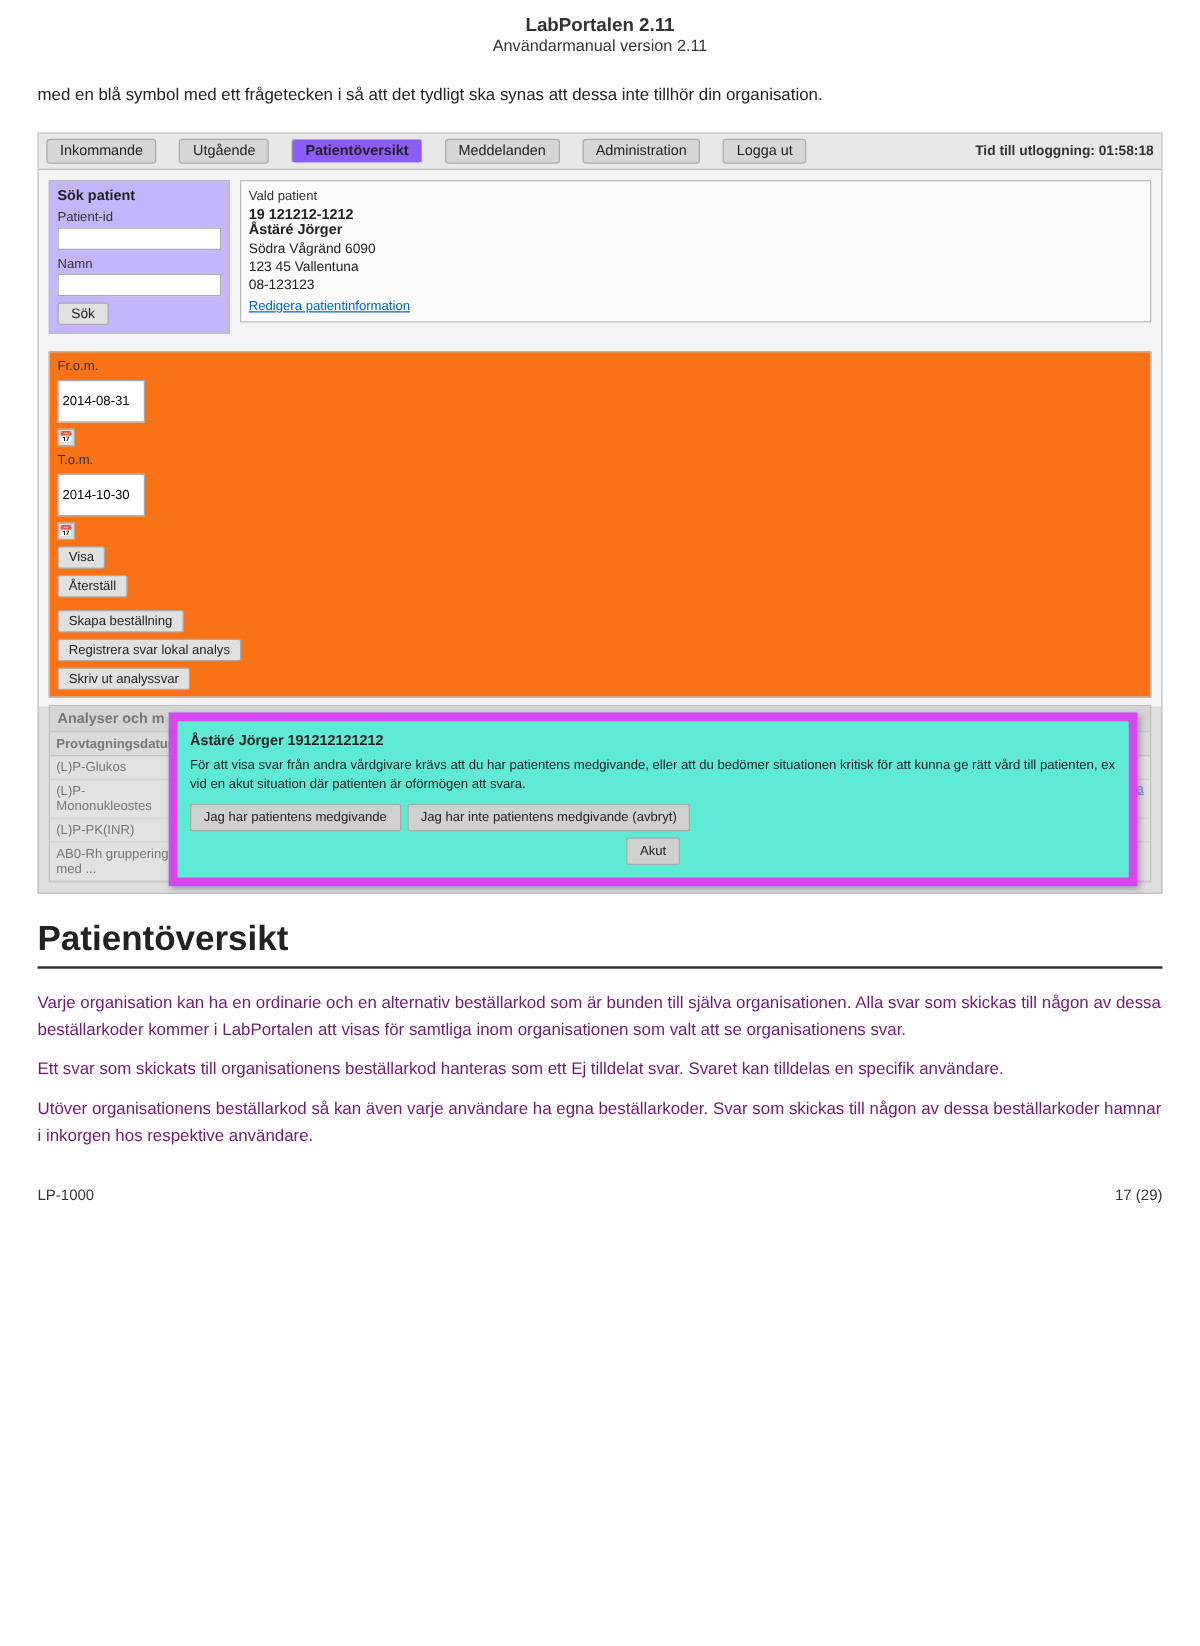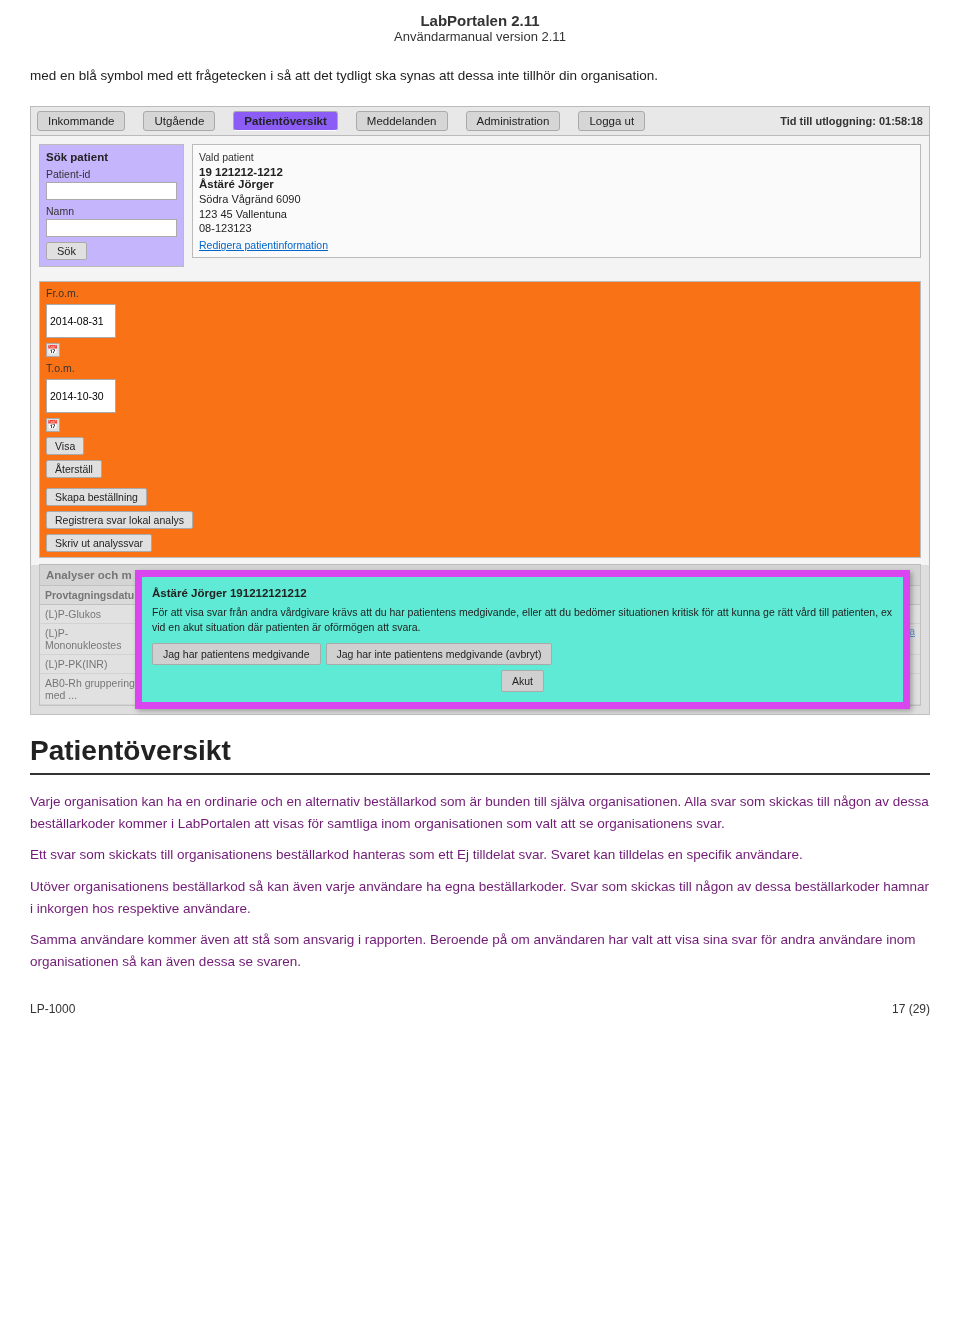--- a/index.html
+++ b/index.html
@@ -480,19 +480,18 @@
 </div>
 
 <div class="section-heading">Patientöversikt</div>
 
 <div class="body-text">
   <p>Varje organisation kan ha en ordinarie och en alternativ beställarkod som är bunden till själva organisationen. Alla svar som skickas till någon av dessa beställarkoder kommer i LabPortalen att visas för samtliga inom organisationen som valt att se organisationens svar.</p>
   <p>
     <span>Ett svar som skickats till organisationens beställarkod hanteras som ett Ej tilldelat svar. Svaret kan tilldelas en specifik användare.</span>
   </p>
   <p>Utöver organisationens beställarkod så kan även varje användare ha egna beställarkoder. Svar som skickas till någon av dessa beställarkoder hamnar i inkorgen hos respektive användare.</p>
-  <p>Samma användare kommer även att stå som ansvarig i rapporten. Beroende på om användaren har valt att visa sina svar för andra användare inom organisationen så kan även dessa se svaren.</p>
 </div>
 
 <div class="page-footer">
   <span>LP-1000</span>
   <span>17 (29)</span>
 </div>
 
 </body></html>

